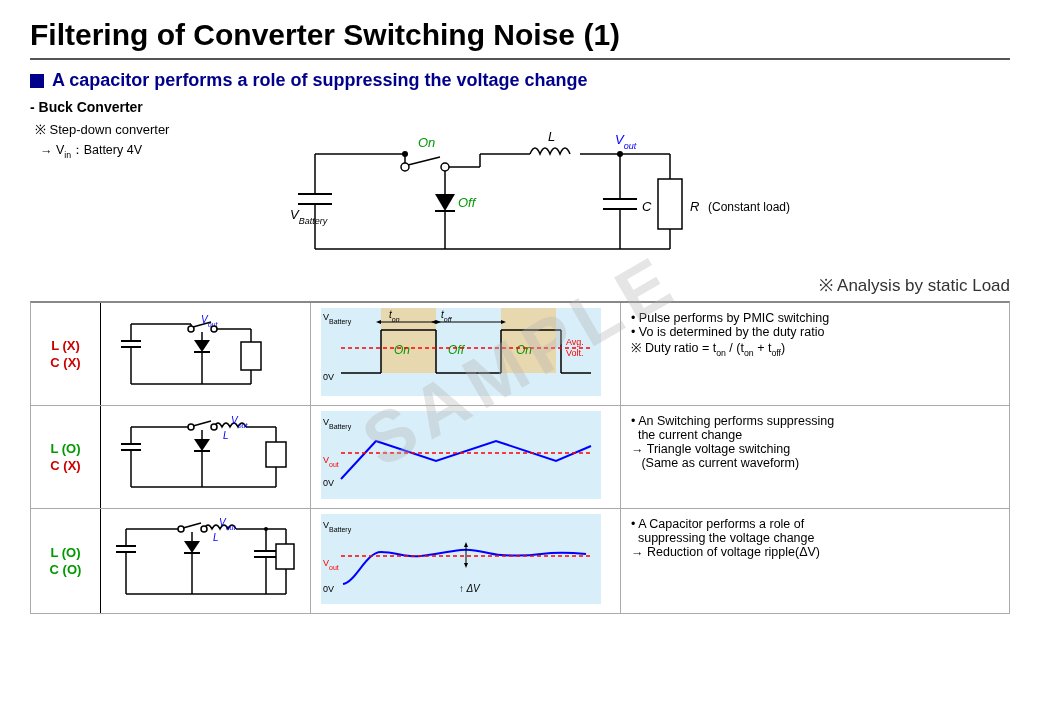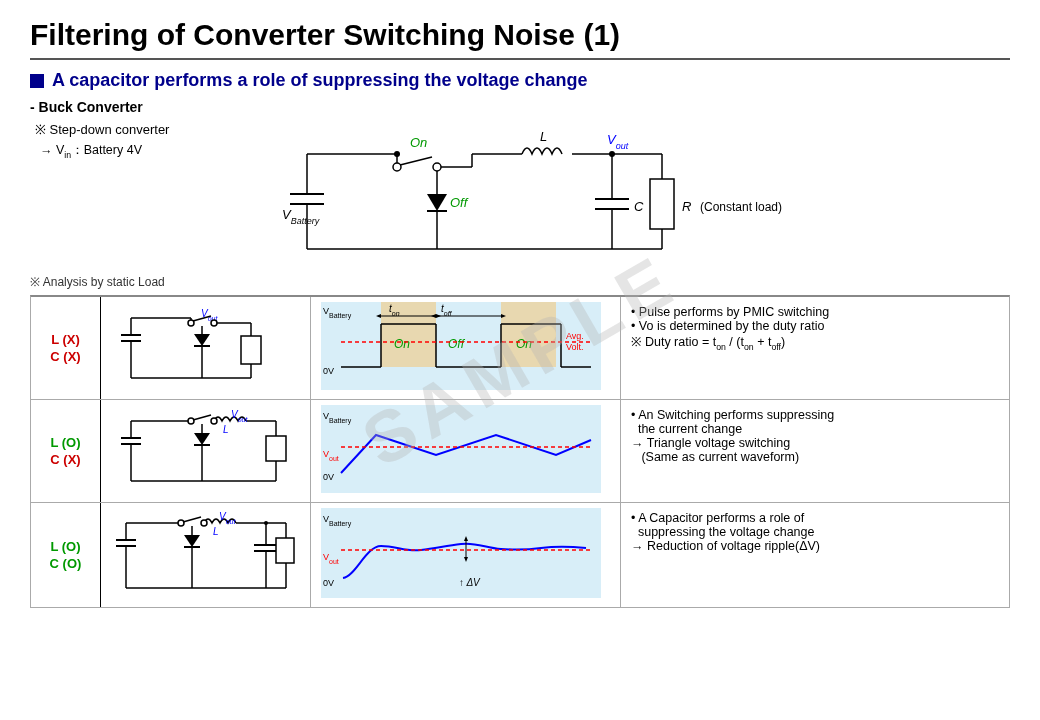--- a/index.html
+++ b/index.html
@@ -45,21 +45,21 @@
     .subtitle-bullet {
       display: inline-block;
       width: 14px;
       height: 14px;
       background: #00008B;
       flex-shrink: 0;
     }
 
     .content-area {
       display: flex;
-      gap: 2px;
+      gap: 10px;
     }
 
     .left-text {
       width: 200px;
       flex-shrink: 0;
       font-size: 13px;
     }
 
     .left-text .buck-title {
       font-weight: bold;
@@ -79,22 +79,22 @@
       margin-bottom: 2px;
     }
 
     .circuit-diagram {
       flex: 1;
       position: relative;
       height: 170px;
     }
 
     .analysis-note {
-      text-align: left;
-      font-size: 12px;
+      text-align: right;
+      font-size: 17px;
       color: #333;
       margin-bottom: 5px;
     }
 
     
     .table-section {
       border: 1px solid #aaa;
       border-top: 2px solid #888;
       width: 100%;
     }

